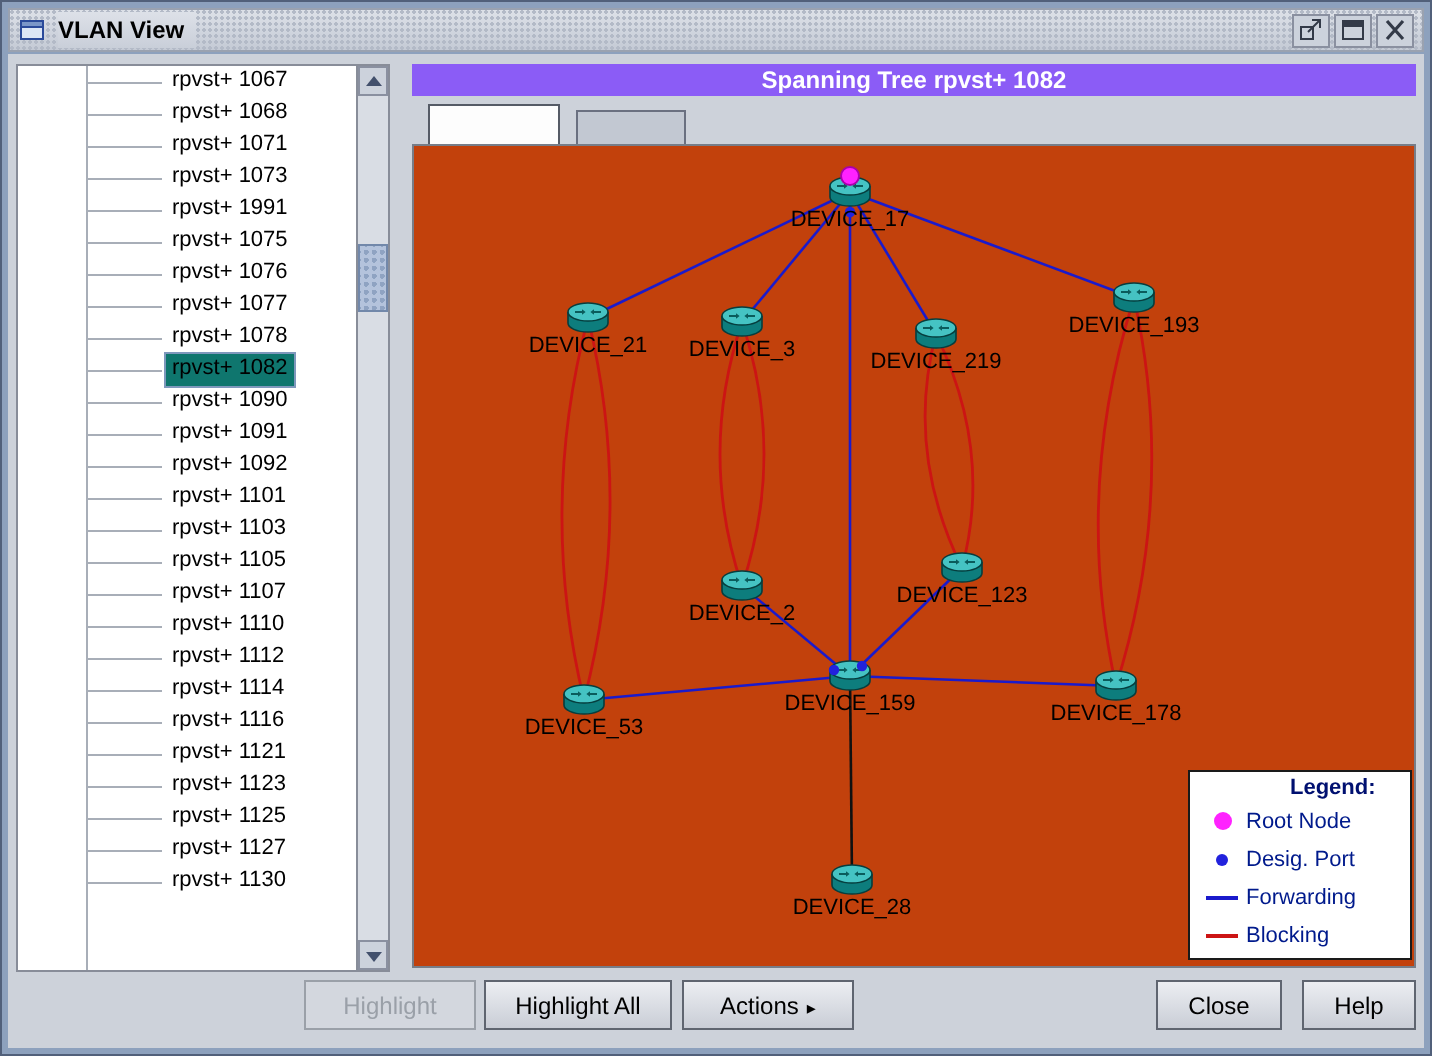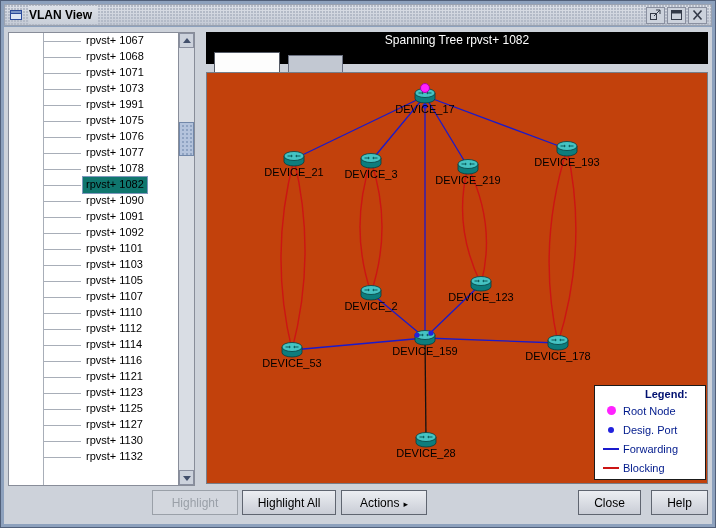--- a/index.html
+++ b/index.html
@@ -37,22 +37,22 @@
   .sb-btn.up{top:0;} .sb-btn.down{bottom:0;}
   .sb-btn.up::after{content:"";position:absolute;left:3px;top:4px;
     border-left:4px solid transparent;border-right:4px solid transparent;border-bottom:5px solid #42506c;}
   .sb-btn.down::after{content:"";position:absolute;left:3px;top:5px;
     border-left:4px solid transparent;border-right:4px solid transparent;border-top:5px solid #42506c;}
   .sb-thumb{position:absolute;left:0;top:89px;height:34px;width:15px;background:#b4c3dc;
     border:1px solid #7288aa;
     background-image:radial-gradient(circle at 1px 1px,#8fa3c2 30%,transparent 32%);
     background-size:4px 4px;background-position:2px 6px;}
   
-  .panel-header{position:absolute;left:202px;right:4px;top:5px;height:32px;background:#000000;
-    color:#fff;font-size:12px;font-weight:normal;text-align:center;line-height:16px;}
+  .panel-header{position:absolute;left:202px;right:4px;top:5px;height:16px;background:#8b5cf6;
+    color:#fff;font-size:12px;font-weight:bold;text-align:center;line-height:16px;}
   .tabs{position:absolute;left:210px;top:25px;height:21px;}
   .tab{display:inline-block;vertical-align:bottom;padding:18px 10px 2px;font-size:11px;
     border:1px solid #6a7080;border-bottom:none;background:#c2c8d2;margin-right:3px;cursor:pointer;}
   .tab.active{background:#fdfdfd;padding-bottom:5px;border-color:#555b66;}
   .canvas{position:absolute;left:202px;right:4px;top:45px;bottom:40px;background:#c2410c;
     border:1px solid #777d88;overflow:hidden;}
   .canvas svg{display:block;}
   svg text{font-family:"Liberation Sans",sans-serif;}
   
   .legend{position:absolute;left:387px;top:312px;width:112px;height:95px;background:#fff;
@@ -201,24 +201,20 @@
           <span class="tick"></span>
           <span class="lbl">rpvst+ 1125</span>
         </div>
         <div class="tree-row">
           <span class="tick"></span>
           <span class="lbl">rpvst+ 1127</span>
         </div>
         <div class="tree-row">
           <span class="tick"></span>
           <span class="lbl">rpvst+ 1130</span>
-        </div>
-        <div class="tree-row">
-          <span class="tick"></span>
-          <span class="lbl">rpvst+ 1132</span>
         </div>
       </div>
     <div class="vscroll">
       <div class="sb-btn up"></div>
       <div class="sb-thumb"></div>
       <div class="sb-btn down"></div>
     </div>
 
     <div class="panel-header">Spanning Tree rpvst+ 1082</div>
     <div class="tabs">

